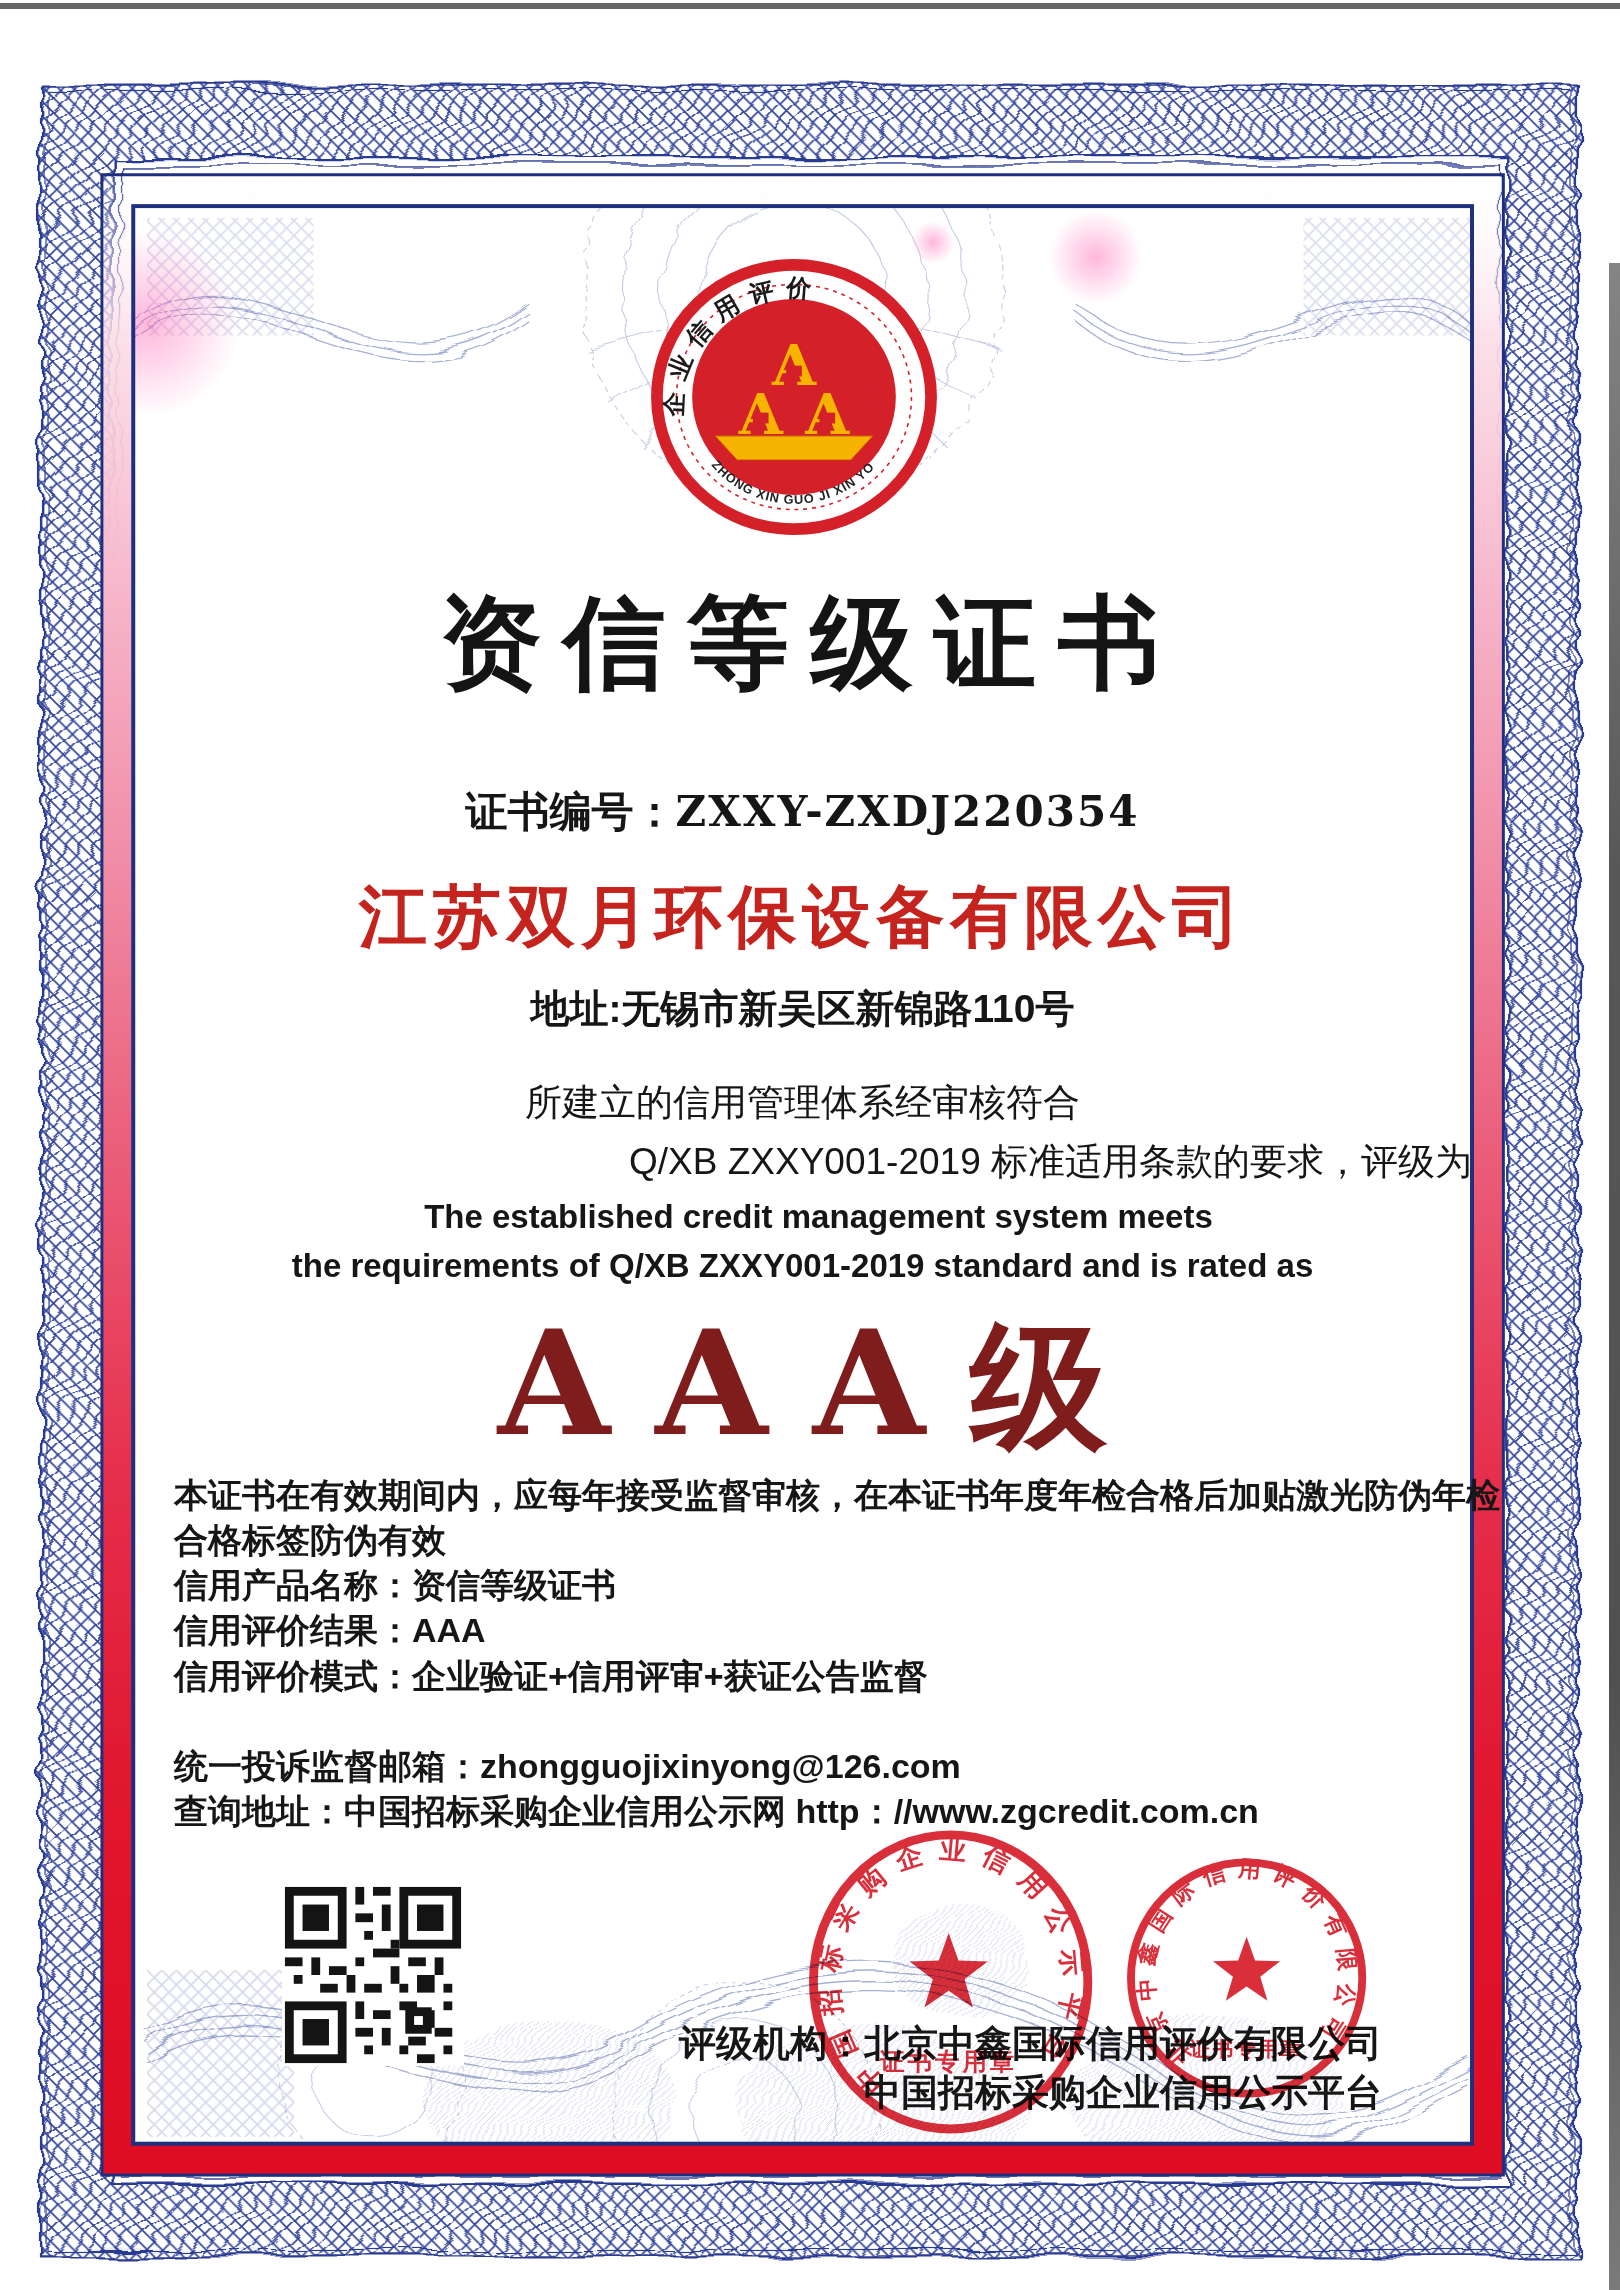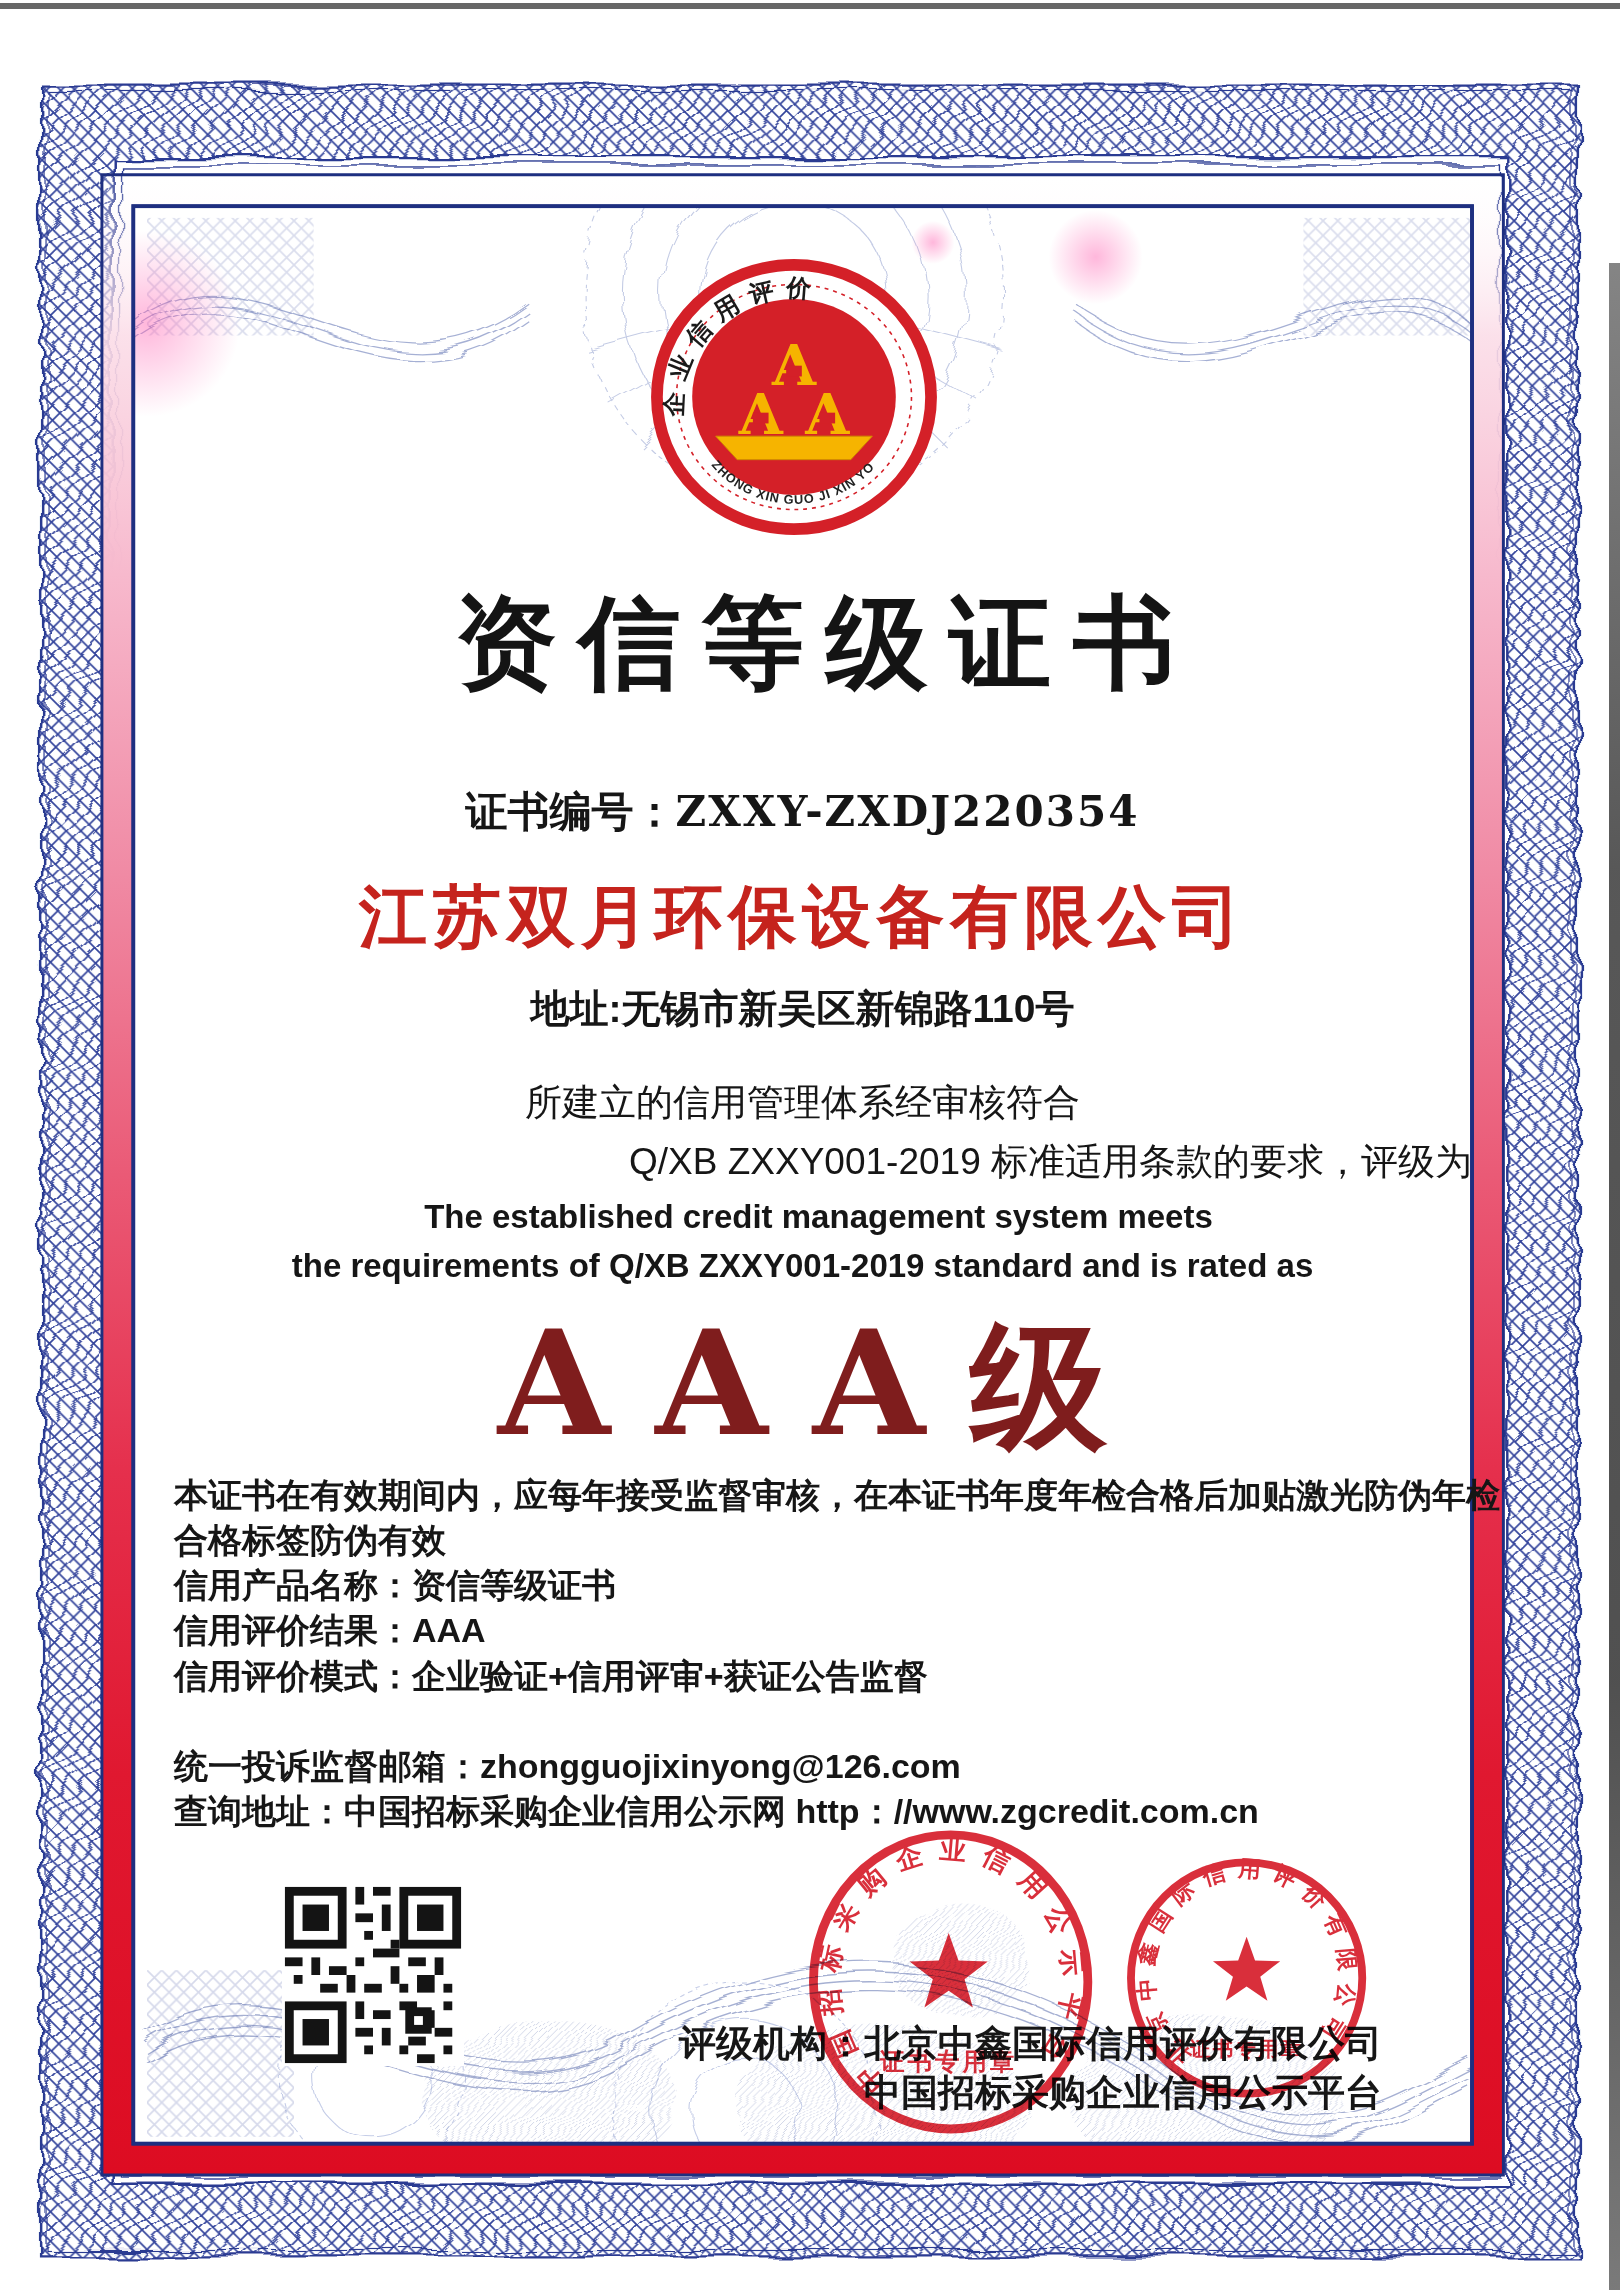--- a/index.html
+++ b/index.html
@@ -6,21 +6,21 @@
   .page{position:relative;width:1620px;height:2291px;background:#fff;overflow:hidden;
         font-family:"Liberation Sans",sans-serif;color:#161616;}
   .abs{position:absolute;white-space:nowrap;}
   .ctr{left:133px;width:1339px;text-align:center;}
   svg{display:block;}
   .deco-svg{position:absolute;left:0;top:0;z-index:1;}
   .logo-svg{position:absolute;left:649px;top:257px;z-index:4;}
   .qr-svg{position:absolute;left:282px;top:1884px;z-index:5;}
   .stamps-svg{position:absolute;left:0;top:0;z-index:8;mix-blend-mode:multiply;opacity:.93;}
   .txt{z-index:6;}
-  .title-zh{top:576px;font-size:102px;font-weight:900;letter-spacing:21.6px;padding-left:23px;color:#141414;}
+  .title-zh{top:576px;font-size:102px;font-weight:900;letter-spacing:21.6px;padding-left:8px;color:#141414;}
   .title-en{top:694px;font-size:43px;font-weight:700;letter-spacing:2px;
             font-family:"Liberation Mono","DejaVu Sans Mono",monospace;}
   .certno{top:784px;font-size:42px;font-weight:800;}
   .certno .num{font-family:"DejaVu Serif","Liberation Serif",serif;letter-spacing:2px;}
   .company{top:872px;font-size:68px;font-weight:900;color:#c5231d;letter-spacing:5.9px;}
   .address{top:982px;font-size:39px;font-weight:800;}
   .zh1{top:1078px;font-size:37px;font-weight:500;}
   .zh2{top:1137px;font-size:37px;font-weight:500;text-align:right;}
   .en1{top:1198px;font-size:33px;font-weight:700;margin-left:16px;}
   .en2{top:1247px;font-size:33px;font-weight:700;}

